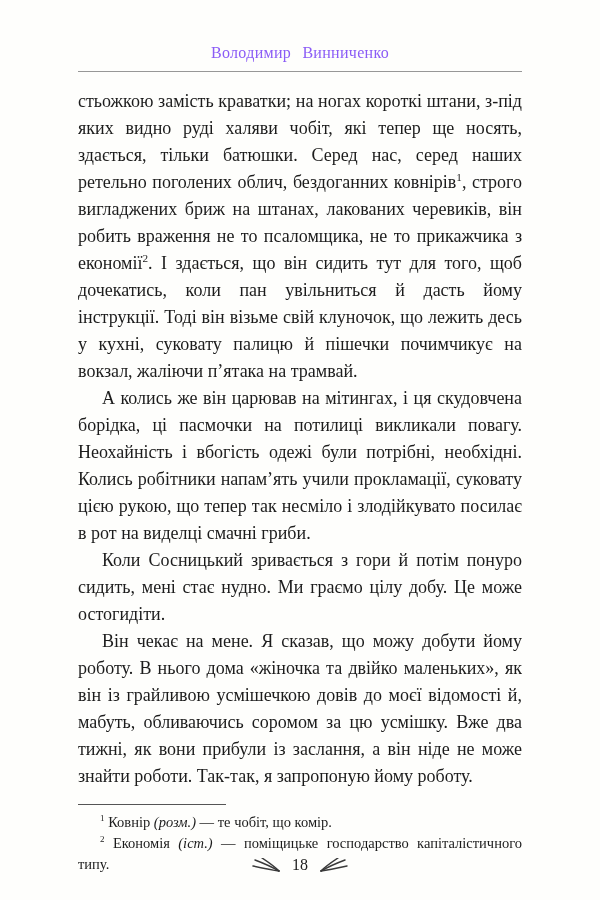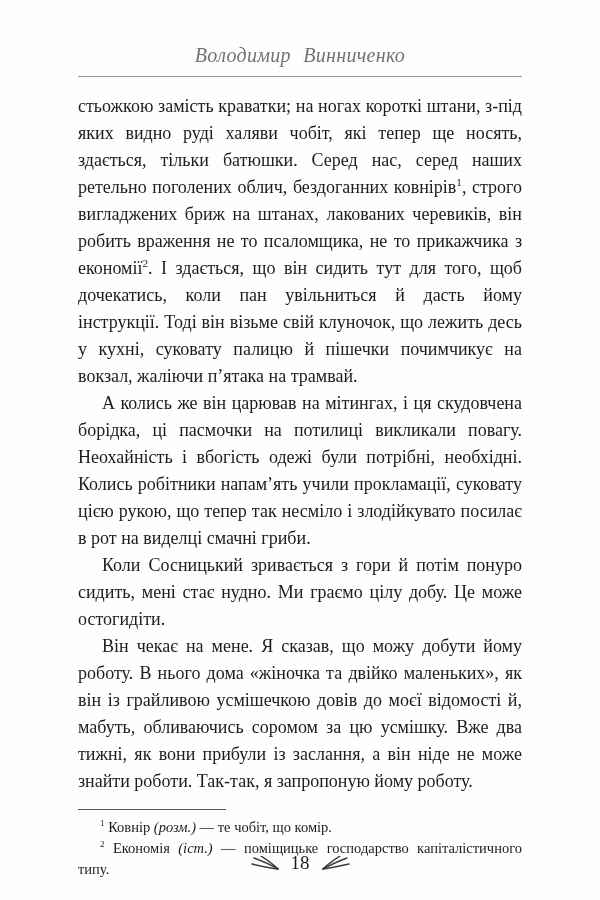--- a/index.html
+++ b/index.html
@@ -14,25 +14,24 @@
     margin: 0 auto;
     background: #fefefc;
     box-sizing: border-box;
     padding: 44px 78px 0 78px;
     font-family: "Liberation Serif", "DejaVu Serif", serif;
     color: #1c1c1c;
     overflow: hidden;
   }
   .running-header {
     text-align: center;
-    font-style: italic;
-    font-size: 20px;
+    font-size: 16px;
     word-spacing: 7px;
     letter-spacing: 0.3px;
-    color: #737373;
+    color: #8b5cf6;
     padding-bottom: 9px;
   }
   .header-rule {
     border: none;
     border-top: 1px solid #979797;
     margin: 0 0 16px 0;
   }
   .body-text { display: block; }
   .para {
     margin: 0;
@@ -67,21 +66,21 @@
     position: absolute;
     left: 0;
     bottom: 26px;
     width: 100%;
     display: flex;
     align-items: center;
     justify-content: center;
     gap: 10px;
   }
   .page-number {
-    font-size: 19px;
+    font-size: 16px;
     color: #1c1c1c;
   }
   .ornament { display: block; }
   .ornament path {
     fill: none;
     stroke: #3a3a3a;
     stroke-width: 1.5;
     stroke-linecap: round;
   }
 </style>

